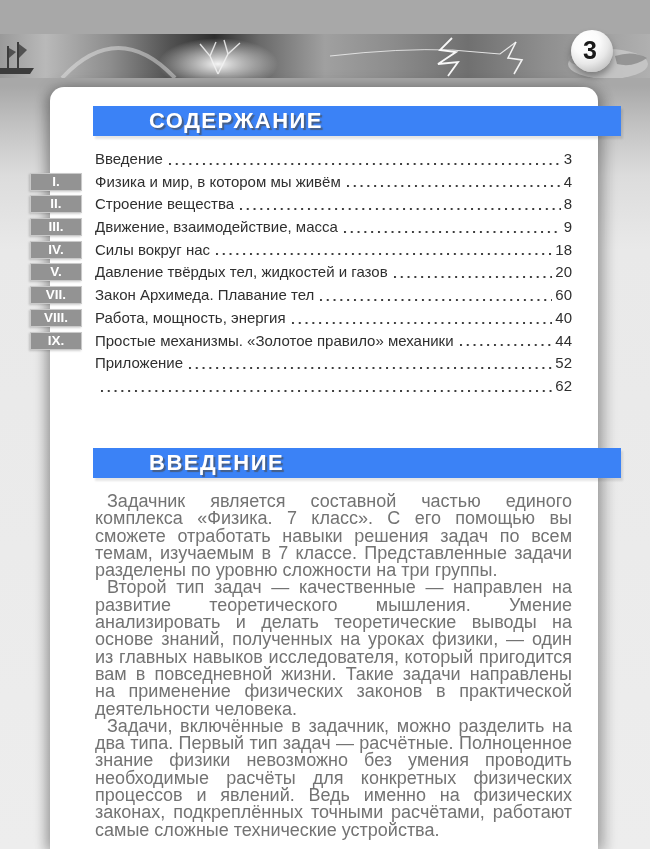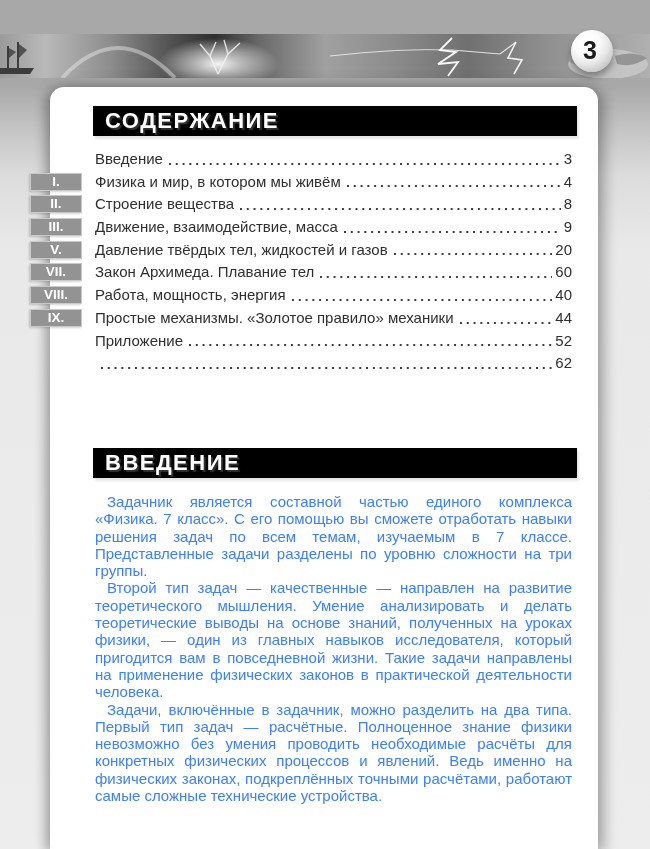--- a/index.html
+++ b/index.html
@@ -27,22 +27,23 @@
     text-shadow:1px 1px 0 rgba(255,255,255,.5);
   }
   
   .page{
     position:absolute;left:50px;top:87px;width:548px;height:762px;
     background:#ffffff;border-radius:14px 14px 0 0;
     box-shadow:0 0 16px rgba(0,0,0,.30),-6px 4px 10px rgba(0,0,0,.15),9px 5px 12px rgba(0,0,0,.14);
   }
   
   .bar{
-    position:absolute;left:43px;width:484px;height:30px;background:#000000;
+    position:absolute;left:43px;width:484px;height:30px;background:#3b82f6;
     box-shadow:2px 3px 2px rgba(0,0,0,.10);
+    padding-left:44px;
   }
   .bar .bar-label{
     display:block;padding-left:12px;line-height:29px;
     font-size:22px;font-weight:bold;letter-spacing:1.5px;color:#ffffff;
     text-shadow:2px 2px 1px rgba(75,75,75,.65);
   }
   .bar.contents{top:19px;}
   .bar.intro{top:361px;}
   
   .toc{position:absolute;left:45px;top:61px;width:477px;color:#2f2f2f;font-size:15px;}
@@ -57,21 +58,21 @@
   .toc-page{white-space:nowrap;}
   .chapter-tab{
     position:absolute;left:-65px;top:2px;width:52px;height:18px;
     background:#939393;border:1px solid #c9c9c9;box-sizing:border-box;
     color:#ffffff;font-weight:bold;font-size:13.5px;line-height:16px;text-align:center;
     box-shadow:-1px 1px 2px rgba(0,0,0,.18);
   }
   
   .intro-text{
     position:absolute;left:45px;top:406px;width:477px;
-    color:#3b82f6;font-size:15px;line-height:17.3px;text-align:justify;
+    color:#737373;font-size:18px;line-height:17.3px;text-align:justify;
   }
   .intro-text p{margin:0;text-indent:12px;}
 </style>
 </head>
 <body>
 
 <div id="app">
 
   <svg class="photo-strip" viewBox="0 0 650 44" preserveAspectRatio="none">
     <defs>
@@ -160,20 +161,26 @@
         <span class="toc-page">8</span>
       </div>
 
       <div class="toc-row">
         <span class="chapter-tab">III.</span>
         <span class="toc-title">Движение, взаимодействие, масса</span>
         <span class="toc-leader"></span>
         <span class="toc-page">9</span>
       </div>
 
+      <div class="toc-row">
+        <span class="chapter-tab">IV.</span>
+        <span class="toc-title">Силы вокруг нас</span>
+        <span class="toc-leader"></span>
+        <span class="toc-page">18</span>
+      </div>
 
       <div class="toc-row">
         <span class="chapter-tab">V.</span>
         <span class="toc-title">Давление твёрдых тел, жидкостей и газов</span>
         <span class="toc-leader"></span>
         <span class="toc-page">20</span>
       </div>
 
 
       <div class="toc-row">

